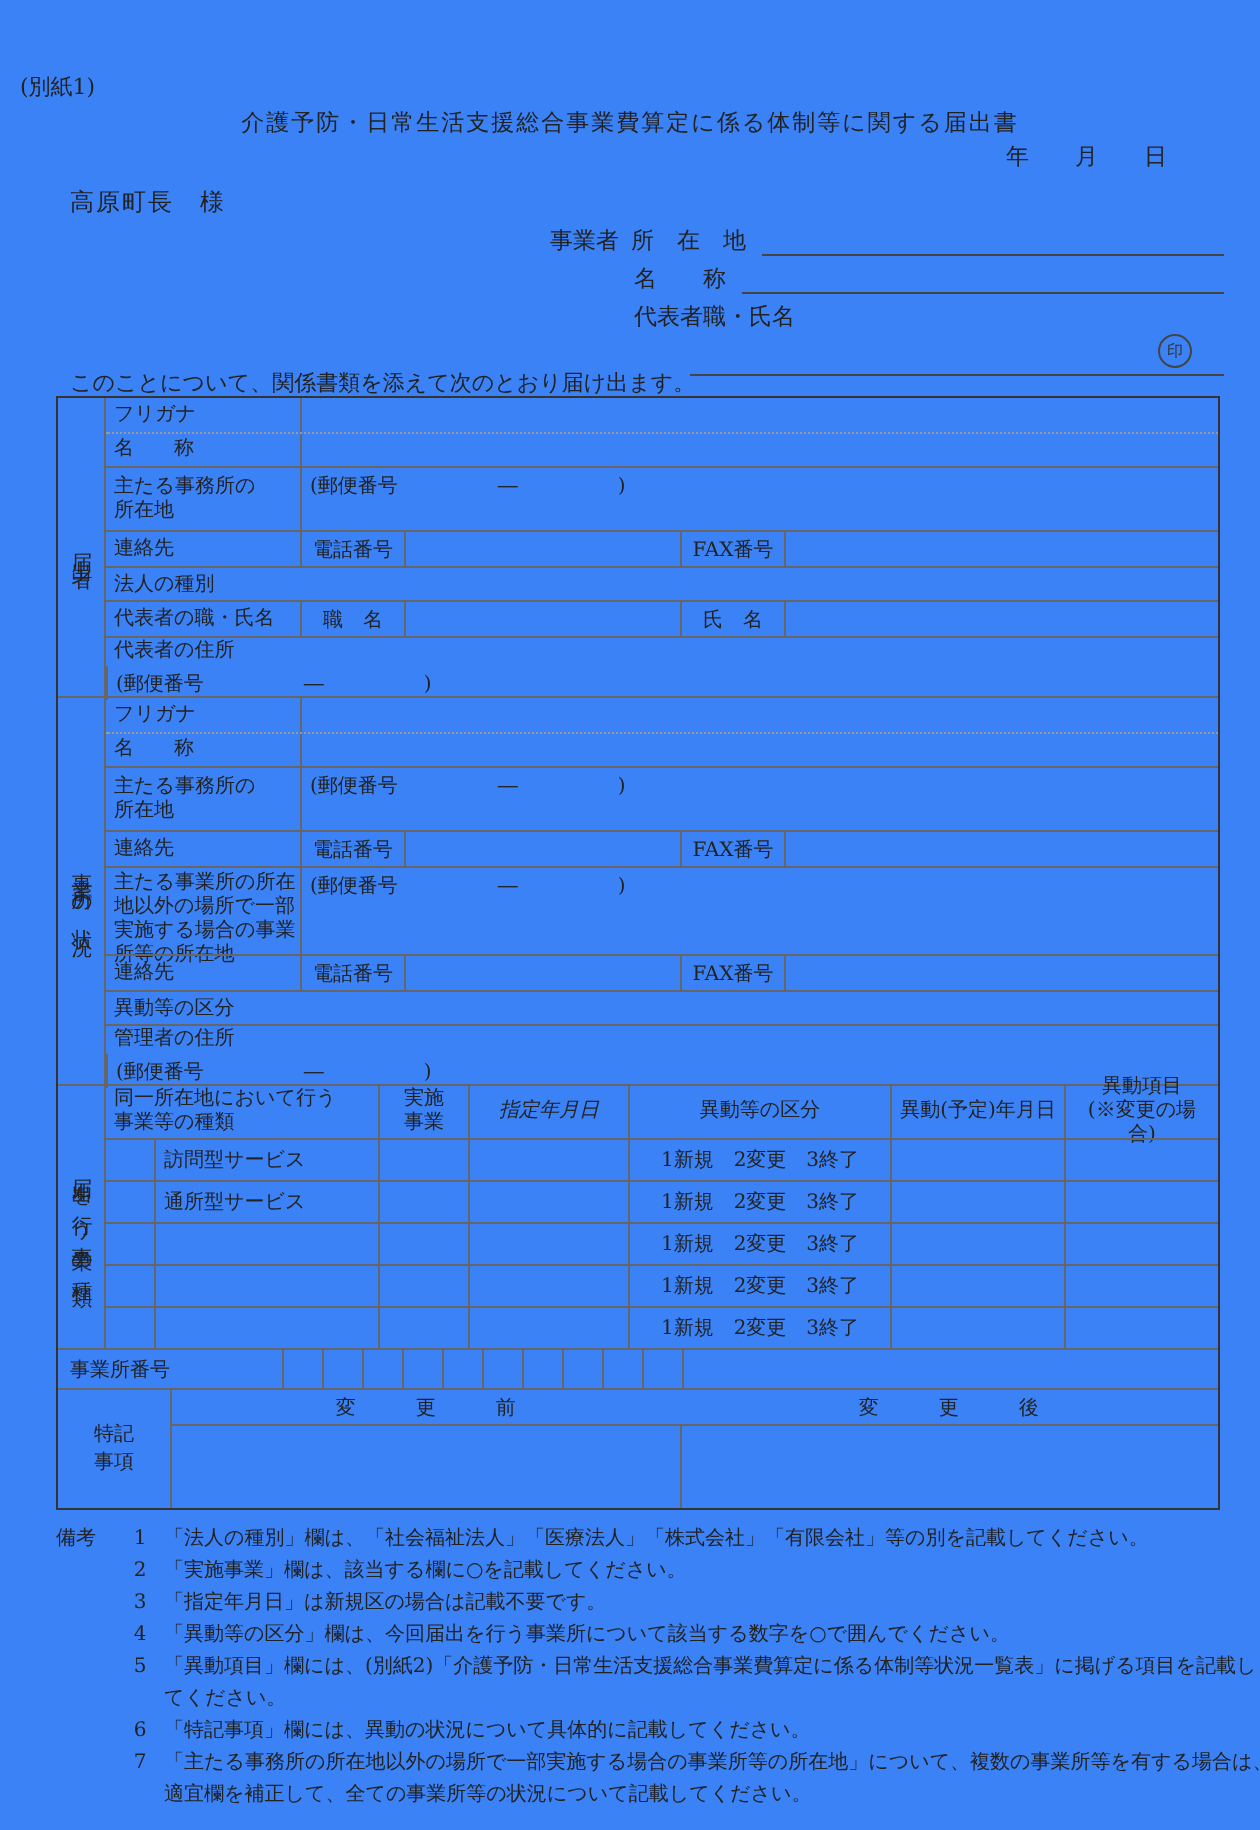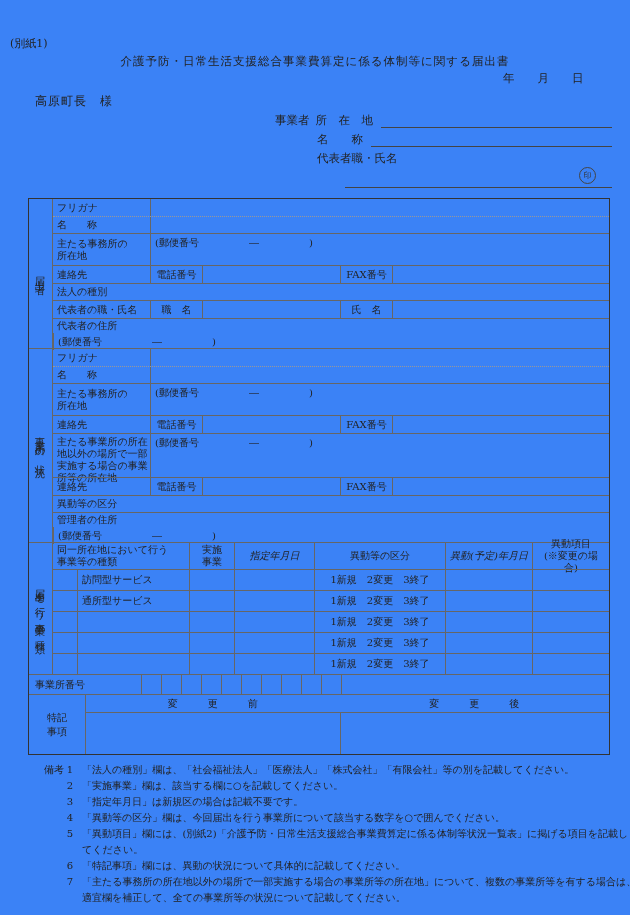--- a/index.html
+++ b/index.html
@@ -58,21 +58,21 @@
   .h44{height:44px;} .h21{height:21px;}
 
   
   .bz-head .td{justify-content:center;text-align:center;white-space:pre-line;line-height:12px;}
   .c-ind{width:24px;flex:none;}
   .c-serv{width:112px;flex:none;}
   .c-serv-h{width:136px;flex:none;justify-content:flex-start;text-align:left;}
   .c-impl{width:45px;flex:none;}
   .c-date{width:80px;flex:none;font-style:italic;}
   .c-kubun{width:131px;flex:none;justify-content:center;text-align:center;}
-  .c-cdate{width:87px;flex:none;font-style:italic;}
+  .c-cdate{width:87px;flex:none;}
   .c-item{flex:1;}
 
   
   .num-label{width:112px;flex:none;padding:1px 6px;display:flex;align-items:center;}
   .digit-box{width:20px;flex:none;border-left:1px solid #666;}
   .num-rest{flex:1;border-left:1px solid #666;}
 
   
   .tokki-side{
     width:57px;flex:none;border-right:1px solid #666;
@@ -83,21 +83,21 @@
   .tokki-head{display:flex;height:17px;}
   .tokki-head .half{flex:none;display:flex;align-items:center;justify-content:center;}
   .half-l{width:48.5%;}
   .half-r{width:51.5%;}
   .tokki-body{display:flex;height:42px;border-top:1px solid #666;}
   .tokki-body .cell-l{width:48.5%;flex:none;}
   .tokki-body .cell-r{width:51.5%;flex:none;border-left:1px solid #666;}
 
   
   .remarks{left:28px;top:762px;width:592px;font-size:10px;line-height:16px;}
-  .remarks-label{position:absolute;left:16px;top:0;}
+  .remarks-label{position:absolute;left:0;top:0;}
   .remark-list{margin-left:30px;}
   .remark{display:flex;}
   .rno{width:24px;flex:none;text-align:center;}
   .rtext{flex:1;white-space:pre;line-height:16px;}
 </style>
 </head>
 <body>
 
 <div class="page">
 
@@ -118,20 +118,21 @@
     </div>
     <div class="op-row op-ind">
       <span>代表者職・氏名</span>
     </div>
     <div class="op-last">
       <div class="uline2"></div>
       <span class="seal">印</span>
     </div>
   </div>
 
+  <div class="abs declaration">このことについて、関係書類を添えて次のとおり届け出ます。</div>
 
   <div class="abs formtable">
 
     <div class="section">
       <div class="side">届出者</div>
       <div class="rows">
         <div class="tr h17">
           <div class="td lbl">フリガナ</div>
           <div class="td val"></div>
         </div>

